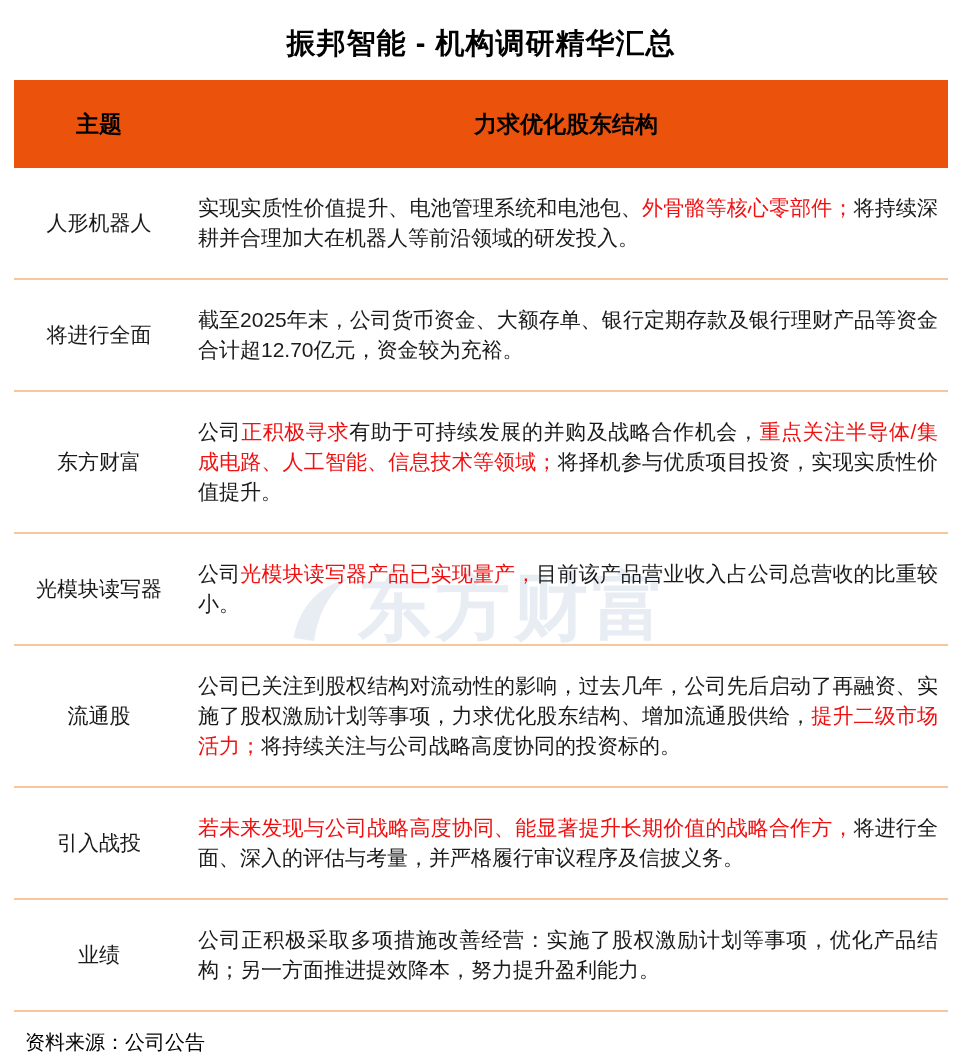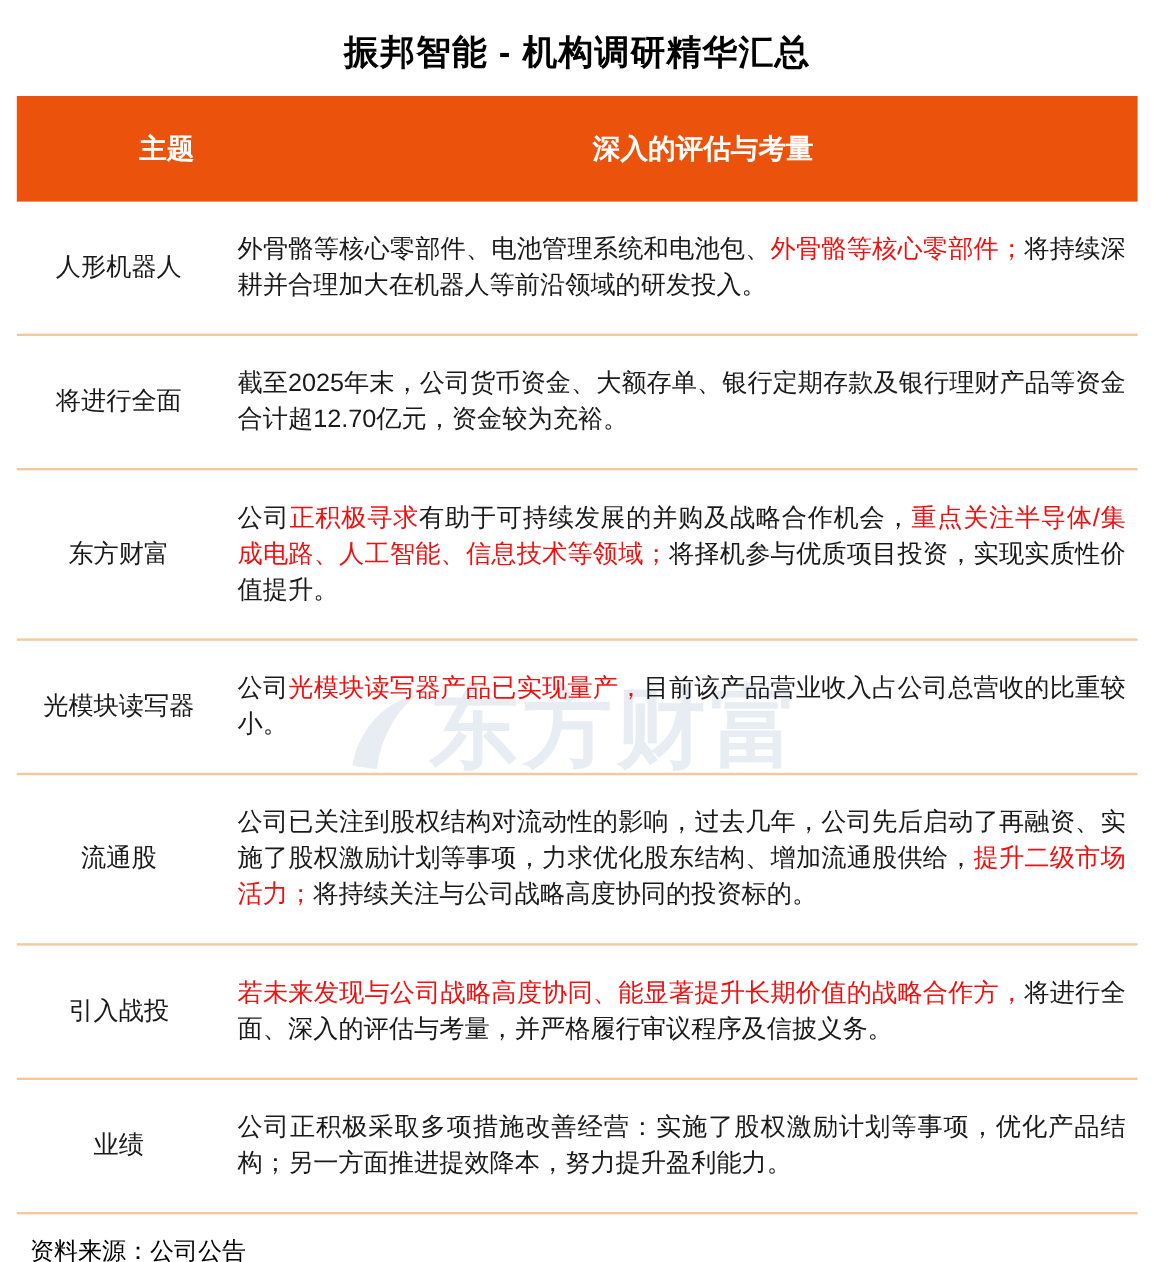--- a/index.html
+++ b/index.html
@@ -42,24 +42,23 @@
   .watermark svg{margin-right:8px;}
   .table{
     position:relative;z-index:1;
     margin:16px 14px 0 14px;
   }
   .thead{
     display:flex;
     background:var(--header-bg);
     height:88px;
     align-items:center;
-    color:#ffffff;
+    color:#000000;
     font-weight:700;
     font-size:23px;
-    padding-left:40px;
   }
   .th.topic{width:170px;text-align:center;}
   .th.content{flex:1;text-align:center;}
   .row{
     display:flex;
     border-bottom:2px solid var(--divider);
     padding:25px 0;
   }
   .td.topic{
     width:170px;
@@ -94,27 +93,27 @@
       <path d="M12 68 C18 34 42 12 68 7 C48 22 37 44 33 71 Z" fill="#E8EDF4"></path>
     </svg>
     <span>东方财富</span>
   </div>
 
   <h1 class="title">振邦智能 - 机构调研精华汇总</h1>
 
   <div class="table">
     <div class="thead">
       <div class="th topic">主题</div>
-      <div class="th content">深入的评估与考量</div>
+      <div class="th content">力求优化股东结构</div>
     </div>
     <div id="rows">
         <div class="row">
           <div class="td topic">人形机器人</div>
           <div class="td content">
-            <p><span>外骨骼等核心零部件、电池管理系统和电池包、</span><span class="red">外骨骼等核心零部件；</span><span>将持续深耕并合理加大在机器人等前沿领域的研发投入。</span></p>
+            <p><span>实现实质性价值提升、电池管理系统和电池包、</span><span class="red">外骨骼等核心零部件；</span><span>将持续深耕并合理加大在机器人等前沿领域的研发投入。</span></p>
           </div>
         </div>
         <div class="row">
           <div class="td topic">将进行全面</div>
           <div class="td content">
             <p><span>截至2025年末，公司货币资金、大额存单、银行定期存款及银行理财产品等资金合计超12.70亿元，资金较为充裕。</span></p>
           </div>
         </div>
         <div class="row">
           <div class="td topic">东方财富</div>

